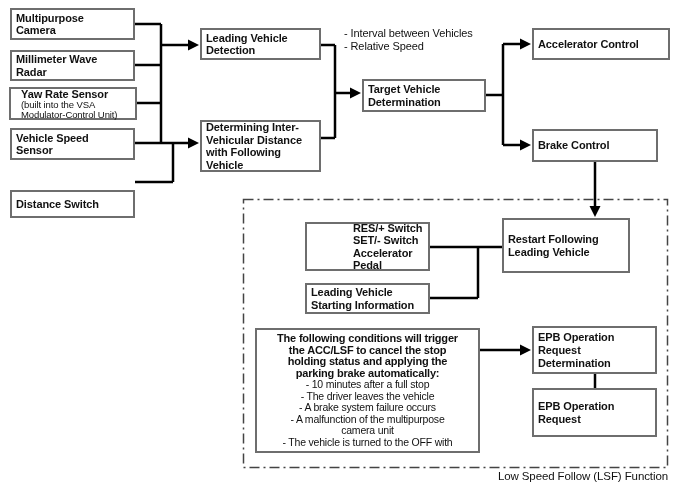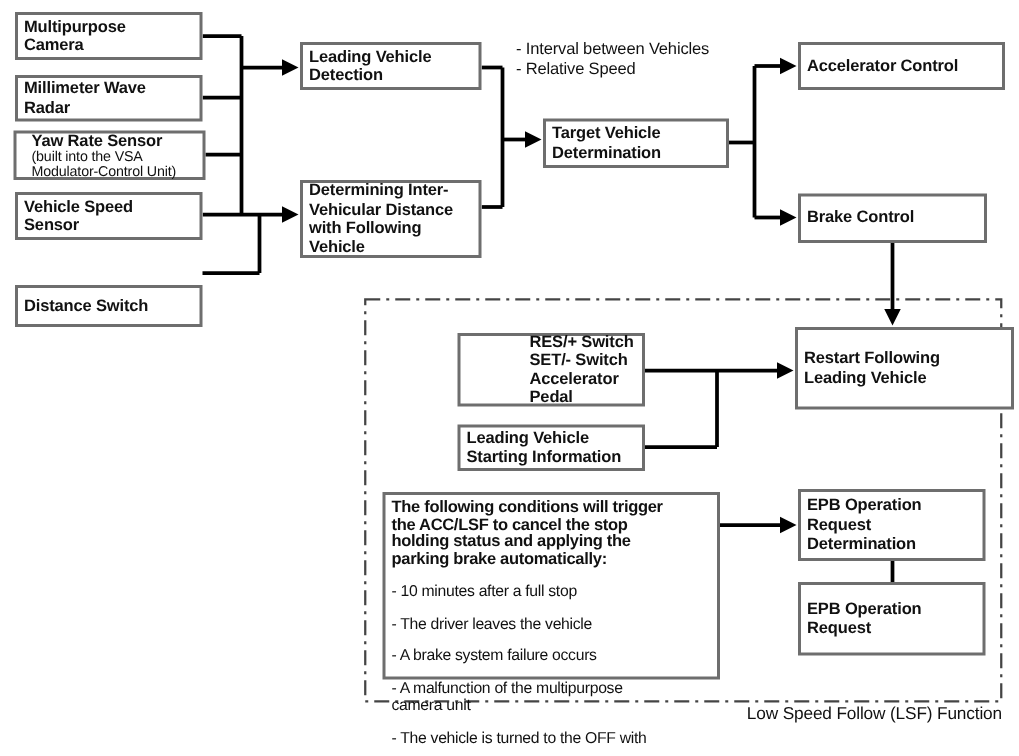--- a/index.html
+++ b/index.html
@@ -17,21 +17,21 @@
   }
   .box .sub{font-weight:normal;font-size:9.5px;line-height:10px;white-space:pre-line;}
   .note{
     position:absolute;font-size:11px;line-height:12.5px;font-weight:normal;
     white-space:pre-line;letter-spacing:-0.1px;
   }
   .cond{
     justify-content:flex-start;align-items:stretch;padding:3px 4px;
   }
   .cond .heading{font-weight:bold;font-size:11px;line-height:11.5px;white-space:pre-line;letter-spacing:-0.2px;}
-  .cond .item{font-weight:normal;font-size:10.5px;line-height:11.5px;white-space:pre-line;letter-spacing:-0.2px;margin-top:10px;}
+  .cond .item{font-weight:normal;font-size:10.5px;line-height:11.5px;white-space:pre-line;letter-spacing:-0.2px;}
   .caption{
     position:absolute;right:11px;top:470px;font-size:11.5px;font-weight:normal;
     letter-spacing:-0.1px;color:#111;
   }
 </style>
 </head>
 <body>
 
 <div id="stage">
 
@@ -115,24 +115,24 @@
 
   <div class="box" style="left:532px;top:129px;width:126px;height:33px;">Brake Control</div>
 
   <div class="box" style="left:305px;top:222px;width:125px;height:49px;padding-left:46px;">RES/+ Switch
 SET/- Switch
 Accelerator Pedal</div>
 
   <div class="box" style="left:305px;top:283px;width:125px;height:31px;">Leading Vehicle
 Starting Information</div>
 
-  <div class="box" style="left:530px;top:218px;width:146px;height:55px;">Restart Following
+  <div class="box" style="left:502px;top:218px;width:128px;height:55px;">Restart Following
 Leading Vehicle</div>
 
-  <div class="box cond" style="left:255px;top:328px;width:225px;height:125px;">
+  <div class="box cond" style="left:255px;top:328px;width:225px;height:125px;text-align:center;">
     <div class="heading">The following conditions will trigger
 the ACC/LSF to cancel the stop
 holding status and applying the
 parking brake automatically:</div>
     <div class="item">- 10 minutes after a full stop</div>
     <div class="item">- The driver leaves the vehicle</div>
     <div class="item">- A brake system failure occurs</div>
     <div class="item">- A malfunction of the multipurpose
 camera unit</div>
     <div class="item">- The vehicle is turned to the OFF with</div>

